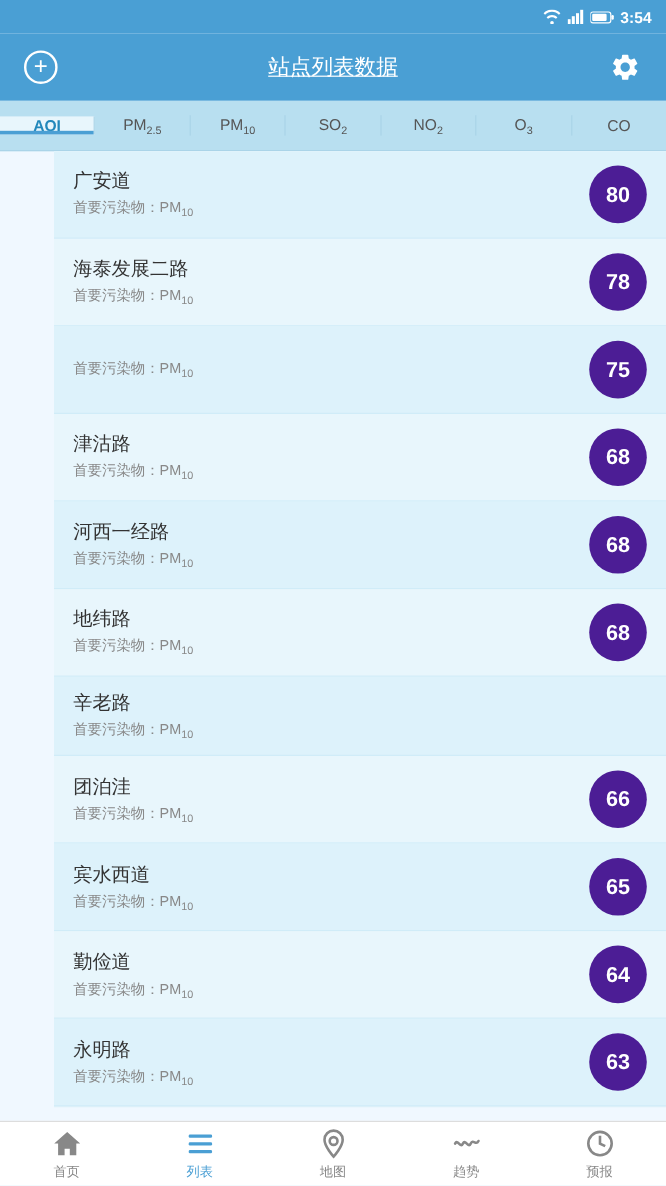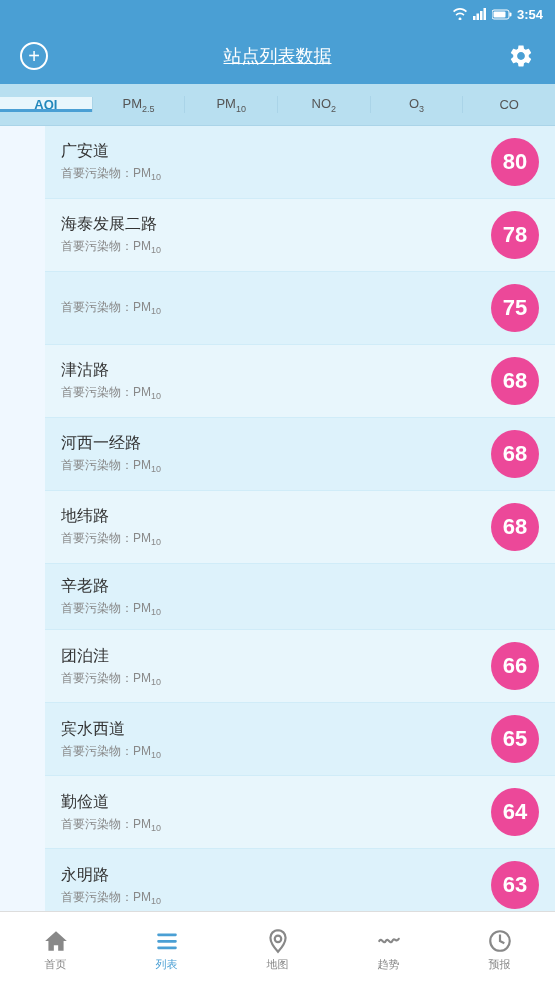--- a/index.html
+++ b/index.html
@@ -143,37 +143,37 @@
       font-size: 12px;
       color: #888;
     }
     .item-sub sub {
       font-size: 9px;
     }
     .aqi-badge {
       width: 48px;
       height: 48px;
       border-radius: 50%;
-      background: #ec4899;
+      background: #4c1d95;
       display: flex;
       align-items: center;
       justify-content: center;
       color: white;
-      font-size: 22px;
+      font-size: 18px;
       font-weight: 700;
       flex-shrink: 0;
     }
 
     
     .bottom-nav {
       position: absolute;
       bottom: 0;
       left: 0;
       right: 0;
-      height: 77px;
+      height: 54px;
       background: white;
       border-top: 1px solid #ddd;
       display: flex;
       align-items: stretch;
     }
     .nav-item {
       flex: 1;
       display: flex;
       flex-direction: column;
       align-items: center;
@@ -236,20 +236,23 @@
   <div class="tab active">
     <span>AQI</span>
   </div>
   <div class="tab">
     <span>PM<sub>2.5</sub></span>
   </div>
   <div class="tab">
     <span>PM<sub>10</sub></span>
   </div>
   <div class="tab">
+    <span>SO<sub>2</sub></span>
+  </div>
+  <div class="tab">
     <span>NO<sub>2</sub></span>
   </div>
   <div class="tab">
     <span>O<sub>3</sub></span>
   </div>
   <div class="tab">
     <span>CO</span>
   </div>
 </div>
 

